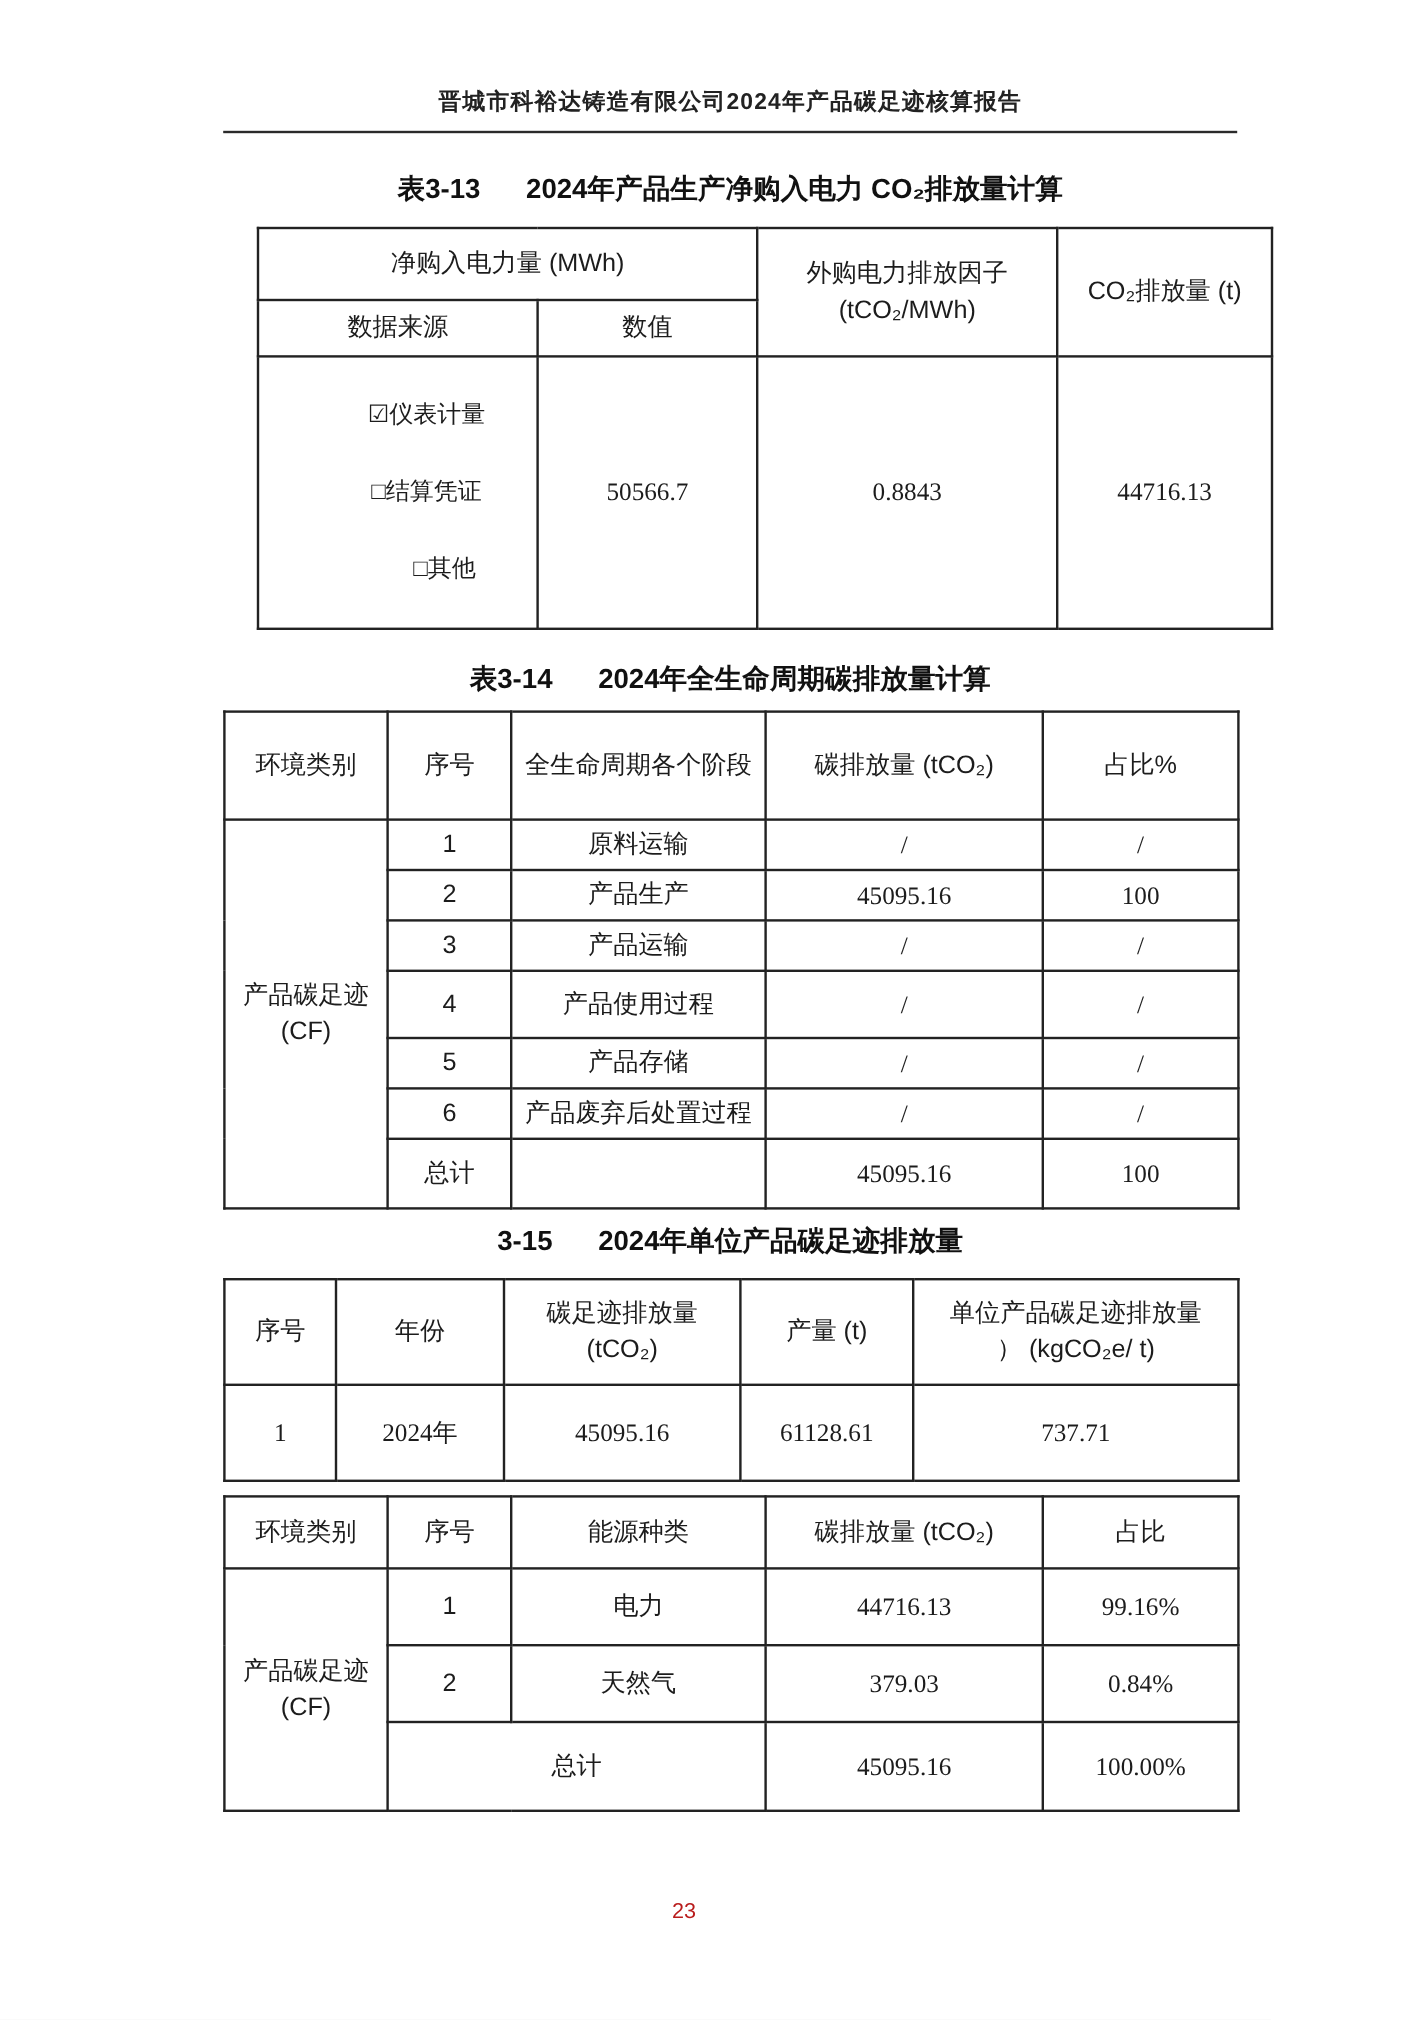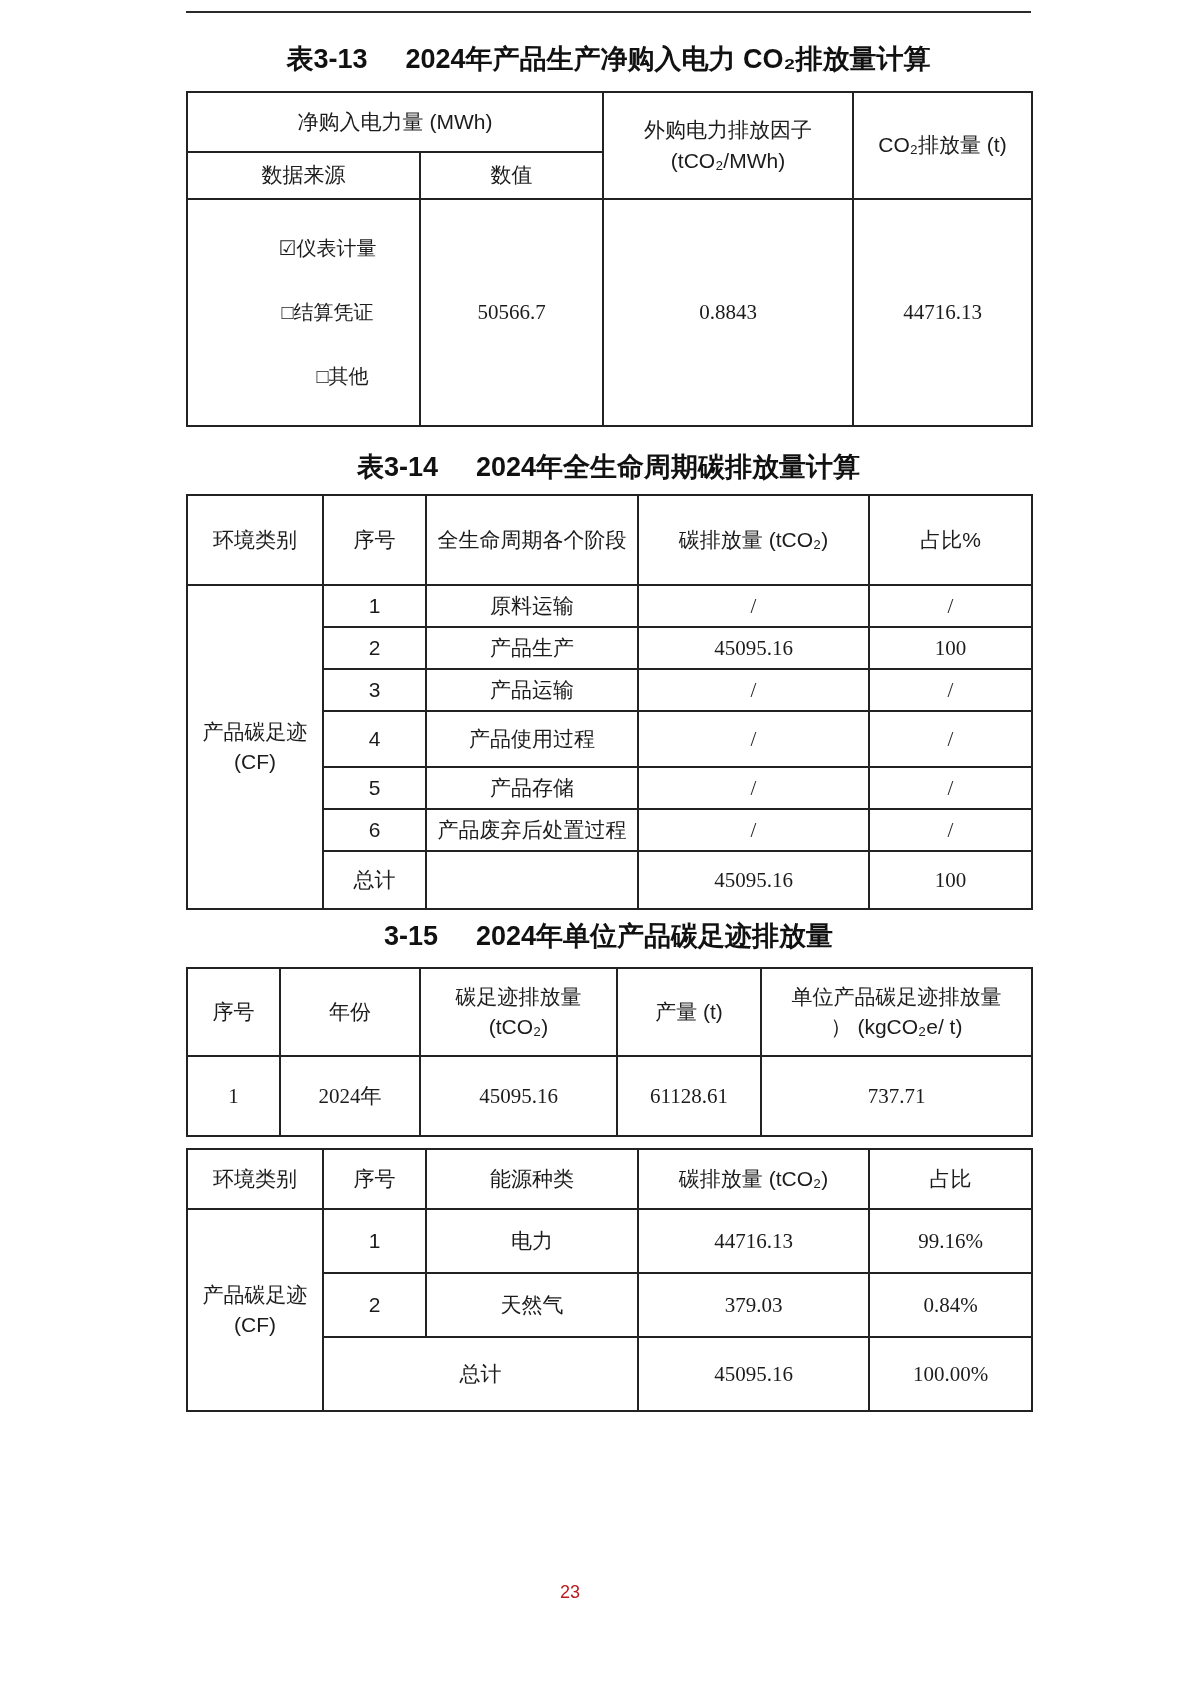--- a/index.html
+++ b/index.html
@@ -28,37 +28,37 @@
     letter-spacing:1px;
     color:#222;
   }
   .header-rule {
     margin-top:11px;
     border-bottom:2.5px solid #2a2a2a;
     height:0;
   }
   .tbl-title {
     text-align:center;
-    font-size:27px;
+    font-size:23px;
     font-weight:700;
     color:#111;
     line-height:37px;
   }
   .tbl-title .t-no { margin-right:38px; }
   .mt-t13 { margin-top:28px; }
   .mt-t14 { margin-top:22px; }
   .mt-t15 { margin-top:8px; }
   .mt-t16 { margin-top:27px; }
 
   table {
     border-collapse:collapse;
     table-layout:fixed;
     width:845px;
   }
-  .mt-tb13 { margin-top:13px; }
+  .mt-tb13 { margin-top:13px;margin-left:28px; }
   .mt-tb14 { margin-top:8px; }
   .mt-tb15 { margin-top:12px; }
   .mt-tb16 { margin-top:11px; }
   td {
     border:2px solid #222;
     text-align:center;
     vertical-align:middle;
     font-size:21px;
     color:#1c1c1c;
     padding:2px 4px;
@@ -97,20 +97,21 @@
     font-size:18px;
     color:#b91c1c;
   }
 </style>
 </head>
 <body>
 
 <div class="page">
   <div class="content">
 
+    <div class="doc-header">晋城市科裕达铸造有限公司2024年产品碳足迹核算报告</div>
     <div class="header-rule"></div>
 
     <div class="tbl-title mt-t13">
       <span class="t-no">表3-13</span><span>2024年产品生产净购入电力 CO₂排放量计算</span>
     </div>
     <table class="mt-tb13">
       <colgroup>
           <col style="width:233px">
           <col style="width:183px">
           <col style="width:250px">

